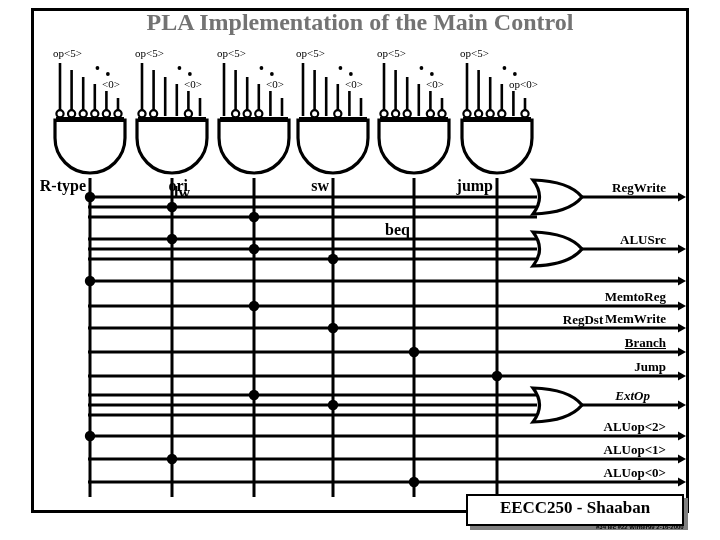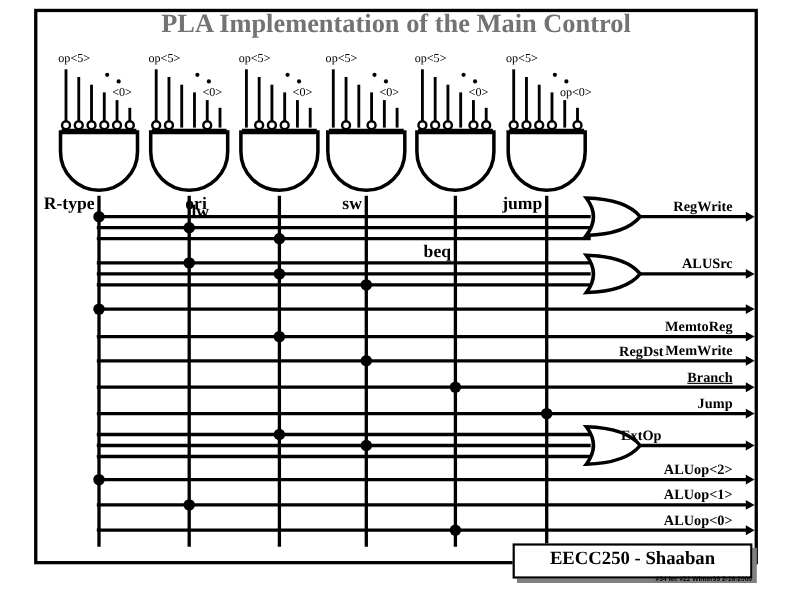--- a/index.html
+++ b/index.html
@@ -273,21 +273,21 @@
       <div class="lbl oplbl" style="left: 460px; top: 47px;">op&lt;5&gt;</div>
       <div class="lbl oplbl" style="left: 509px; top: 78px;">op&lt;0&gt;</div>
       <div class="lbl gatelbl" style="left: 417px; top: 177px; width: 76px; text-align: right;">jump</div>
       <div class="lbl outlbl" style="left: 500px; top: 180px; width: 166px; text-align: right;">RegWrite</div>
       <div class="lbl outlbl" style="left: 500px; top: 232px; width: 166px; text-align: right;">ALUSrc</div>
       <div class="lbl outlbl" style="left: 500px; top: 264px; width: 166px; text-align: center; margin-top: 48px;">RegDst</div>
       <div class="lbl outlbl" style="left: 500px; top: 289px; width: 166px; text-align: right;">MemtoReg</div>
       <div class="lbl outlbl" style="left: 500px; top: 311px; width: 166px; text-align: right;">MemWrite</div>
       <div class="lbl outlbl" style="left: 500px; top: 335px; width: 166px; text-align: right; text-decoration: underline;">Branch</div>
       <div class="lbl outlbl" style="left: 500px; top: 359px; width: 166px; text-align: right;">Jump</div>
-      <div class="lbl outlbl" style="left: 500px; top: 388px; width: 166px; text-align: center;">ExtOp</div>
+      <div class="lbl outlbl" style="left: 484px; top: 388px; width: 166px; text-align: right; font-style: italic;">ExtOp</div>
       <div class="lbl outlbl" style="left: 500px; top: 419px; width: 166px; text-align: right;">ALUop&lt;2&gt;</div>
       <div class="lbl outlbl" style="left: 500px; top: 442px; width: 166px; text-align: right; font-family: Liberation Serif, serif;">ALUop&lt;1&gt;</div>
       <div class="lbl outlbl" style="left: 500px; top: 465px; width: 166px; text-align: right;">ALUop&lt;0&gt;</div>
     </div>
 
   <div id="footerbox">EECC250 - Shaaban</div>
   <div id="footnote">#34  lec #22  Winter99  2-16-2000</div>
 
 </div>
 

